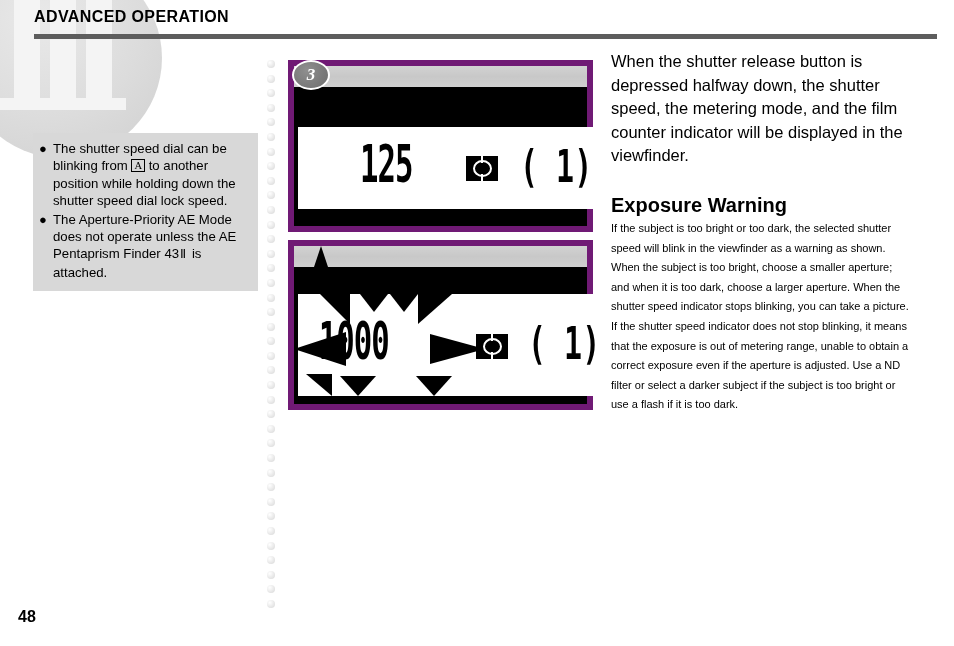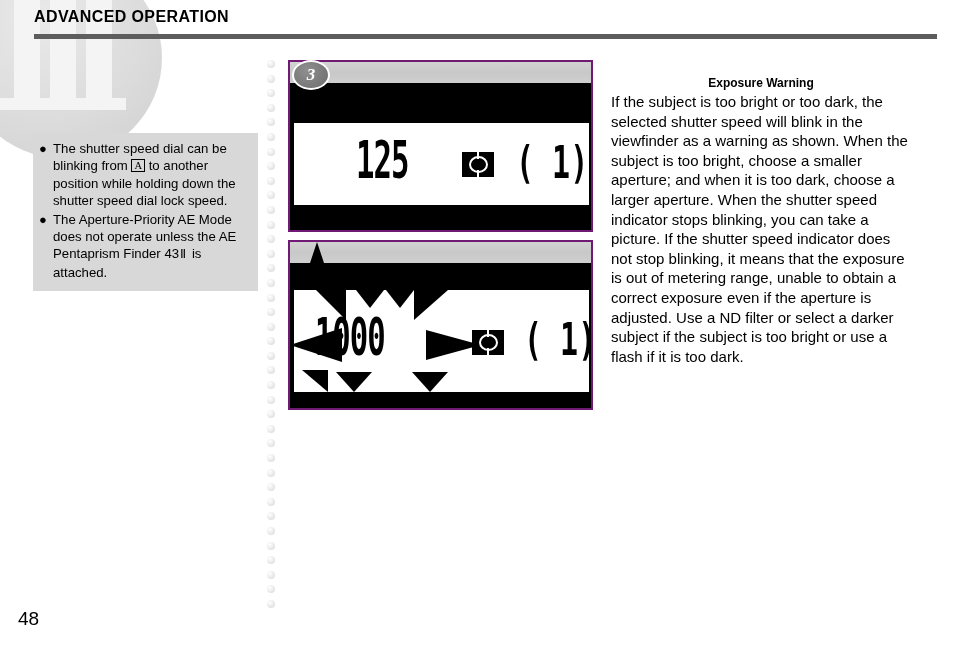--- a/index.html
+++ b/index.html
@@ -124,21 +124,21 @@
     border-radius: 50%;
     background: radial-gradient(circle at 35% 32%, #ffffff 0%, #ededed 45%, #d6d6d6 100%);
   }
 
   
   .viewfinder {
     position: absolute;
     left: 288px;
     width: 305px;
     background: #000;
-    border: 2px solid #701a75;
+    border: 6px solid #701a75;
     box-sizing: border-box;
   }
   #viewfinder-normal { top: 60px; height: 172px; }
   #viewfinder-warning { top: 240px; height: 170px; }
 
   .vf-topband {
     position: absolute;
     left: 0; top: 0;
     width: 100%;
     height: 21px;
@@ -323,40 +323,39 @@
     top: 50px;
     width: 300px;
   }
   #intro-paragraph {
     font-size: 16.5px;
     line-height: 23.6px;
     color: #000;
     margin: 0;
   }
   #exposure-heading {
-    font-size: 12px;
+    font-size: 20px;
     font-weight: bold;
     color: #000;
     margin: 26px 0 2px 0;
-    text-align: center;
   }
   #exposure-paragraph {
-    font-size: 15px;
+    font-size: 11px;
     line-height: 19.6px;
     color: #000;
     margin: 0;
   }
 
   
   #page-number {
     position: absolute;
     left: 18px;
     top: 608px;
-    font-size: 19px;
-    font-weight: normal;
+    font-size: 16px;
+    font-weight: bold;
     color: #000;
   }
 </style>
 </head>
 <body>
 
 <div id="chapter-watermark">
   <div class="bar b1"></div>
   <div class="bar b2"></div>
   <div class="bar b3"></div>
@@ -457,17 +456,18 @@
           <span class="tick-v"></span>
           <span class="tick-b"></span>
         </span>
       </span>
       <span class="film-counter" id="counter-warning">( 1)</span>
     </div>
   </div>
 </div>
 
 <div id="right-column">
+  <p id="intro-paragraph">When the shutter release button is depressed halfway down, the shutter speed, the metering mode, and the film counter indicator will be displayed in the viewfinder.</p>
   <h2 id="exposure-heading">Exposure Warning</h2>
   <p id="exposure-paragraph">If the subject is too bright or too dark, the selected shutter speed will blink in the viewfinder as a warning as shown. When the subject is too bright, choose a smaller aperture; and when it is too dark, choose a larger aperture. When the shutter speed indicator stops blinking, you can take a picture. If the shutter speed indicator does not stop blinking, it means that the exposure is out of metering range, unable to obtain a correct exposure even if the aperture is adjusted. Use a ND filter or select a darker subject if the subject is too bright or use a flash if it is too dark.</p>
 </div>
 
 <div id="page-number">48</div>
 
 </body></html>

